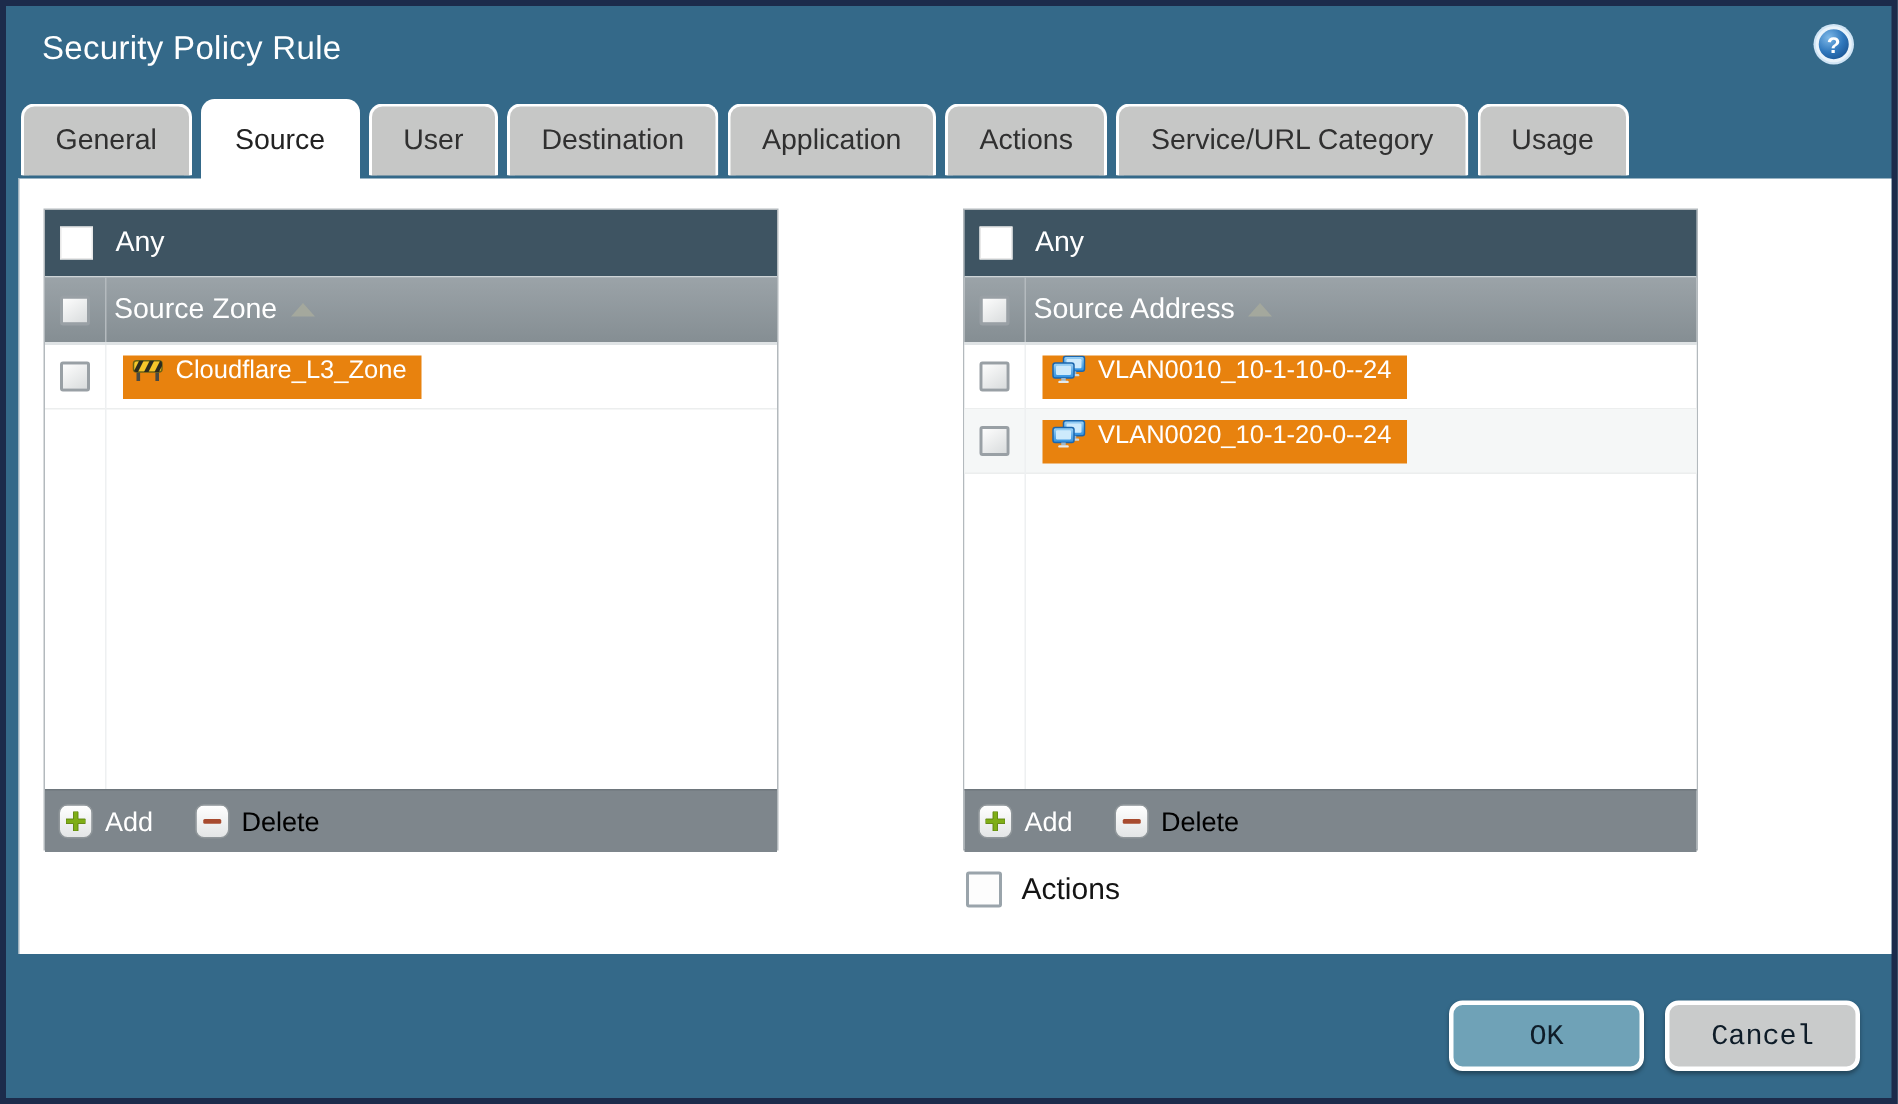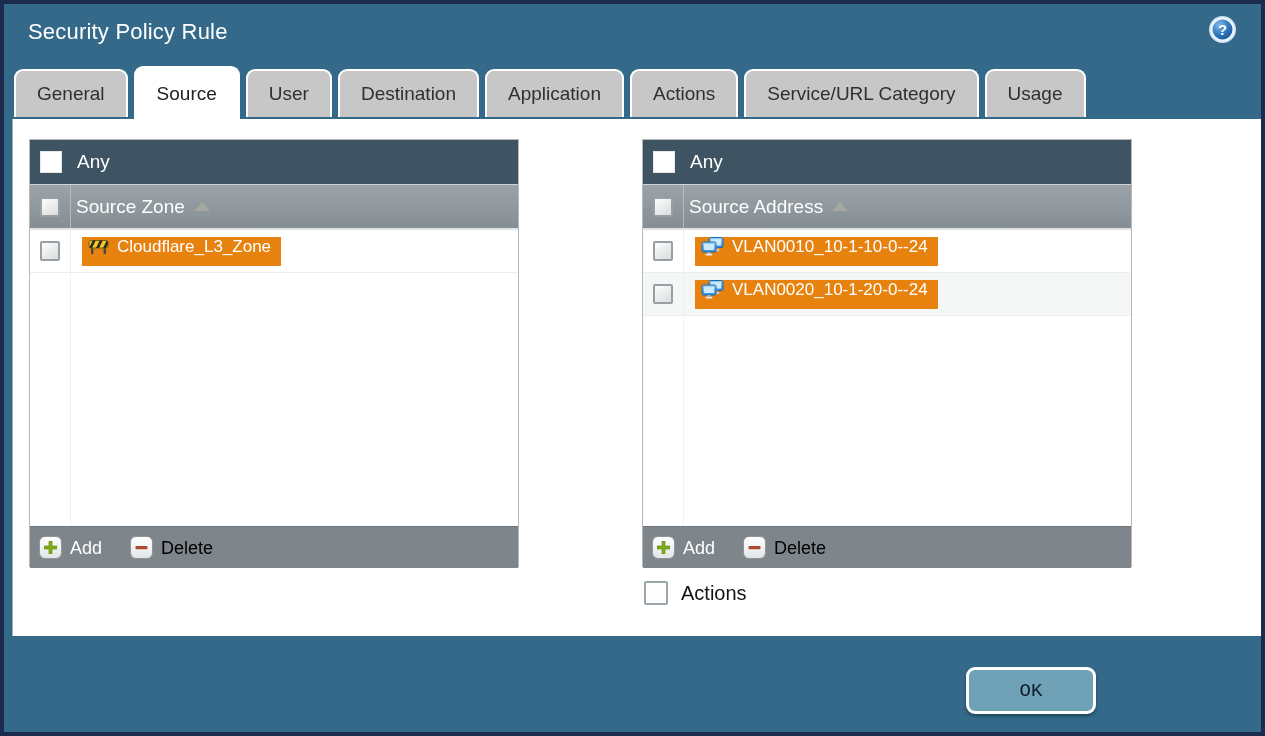--- a/index.html
+++ b/index.html
@@ -226,14 +226,15 @@
     </div>
 
     <div class="negate">
       <div class="cb-negate"></div>
       <div class="negate-label">Actions</div>
     </div>
 
   </div>
 
   <div class="btn btn-ok">OK</div>
+  <div class="btn btn-cancel">Cancel</div>
 
 </div>
 
 </body></html>

